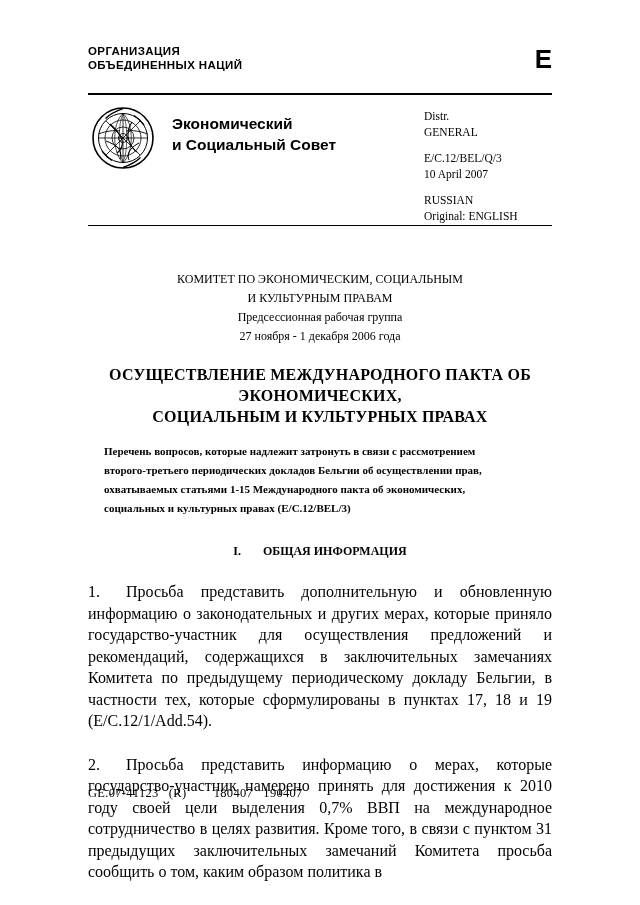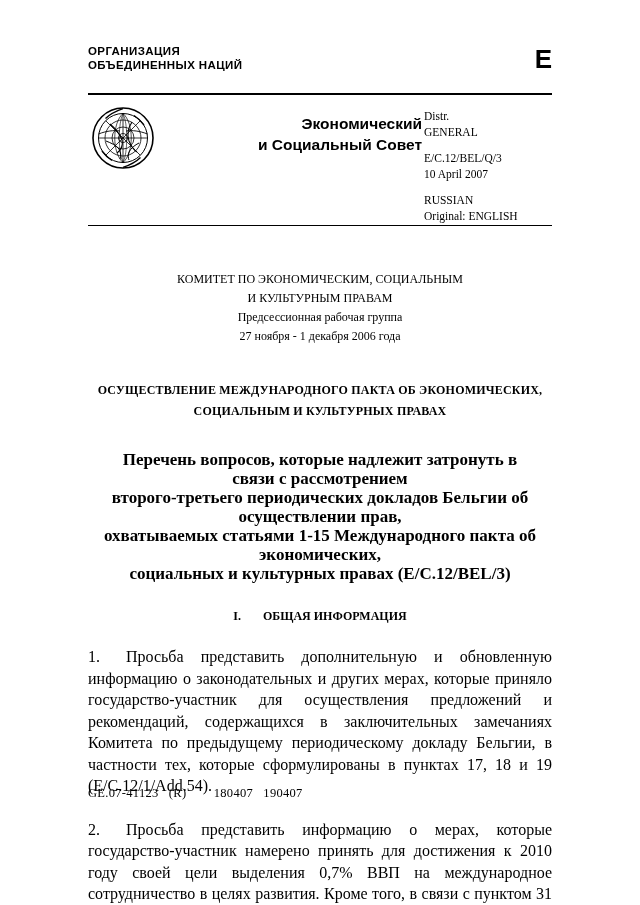--- a/index.html
+++ b/index.html
@@ -77,21 +77,20 @@
   }
   .organ-title {
     position: absolute;
     left: 84px;
     top: 18px;
     width: 250px;
     font-family: "Liberation Sans", sans-serif;
     font-size: 15.5px;
     font-weight: bold;
     line-height: 21px;
-    text-align: right;
   }
   .distr-block {
     position: absolute;
     left: 336px;
     top: 14px;
     width: 200px;
     font-family: "Liberation Serif", serif;
     font-size: 11.5px;
     line-height: 15.5px;
   }
@@ -103,33 +102,33 @@
   .committee {
     margin-top: 44px;
     font-family: "Liberation Serif", serif;
     font-size: 12px;
     line-height: 19px;
     text-align: center;
   }
 
   
   .main-title {
-    margin-top: 34px;
+    margin-top: 18px;
     text-align: center;
     font-weight: bold;
-    font-size: 12px;
+    font-size: 16px;
     line-height: 21px;
     letter-spacing: 0.2px;
     padding: 0 6px;
   }
   .subtitle {
-    margin-top: 28px;
-    text-align: center;
-    font-weight: bold;
-    font-size: 17px;
+    margin-top: 15px;
+    text-align: left;
+    font-weight: bold;
+    font-size: 11px;
     line-height: 19px;
     padding: 0 16px;
   }
   .section-heading {
     margin-top: 26px;
     text-align: center;
     font-weight: bold;
     font-size: 12px;
   }
   .section-heading .numeral {

